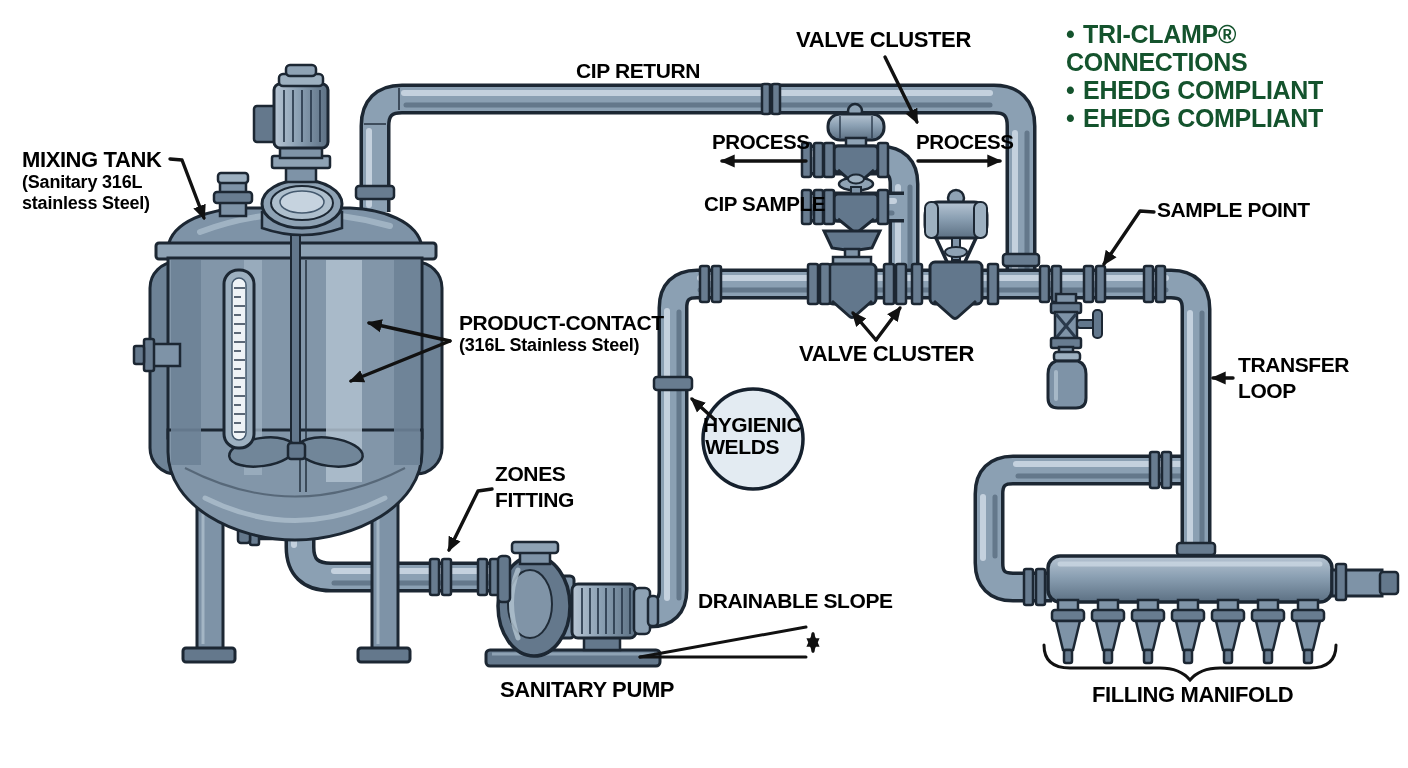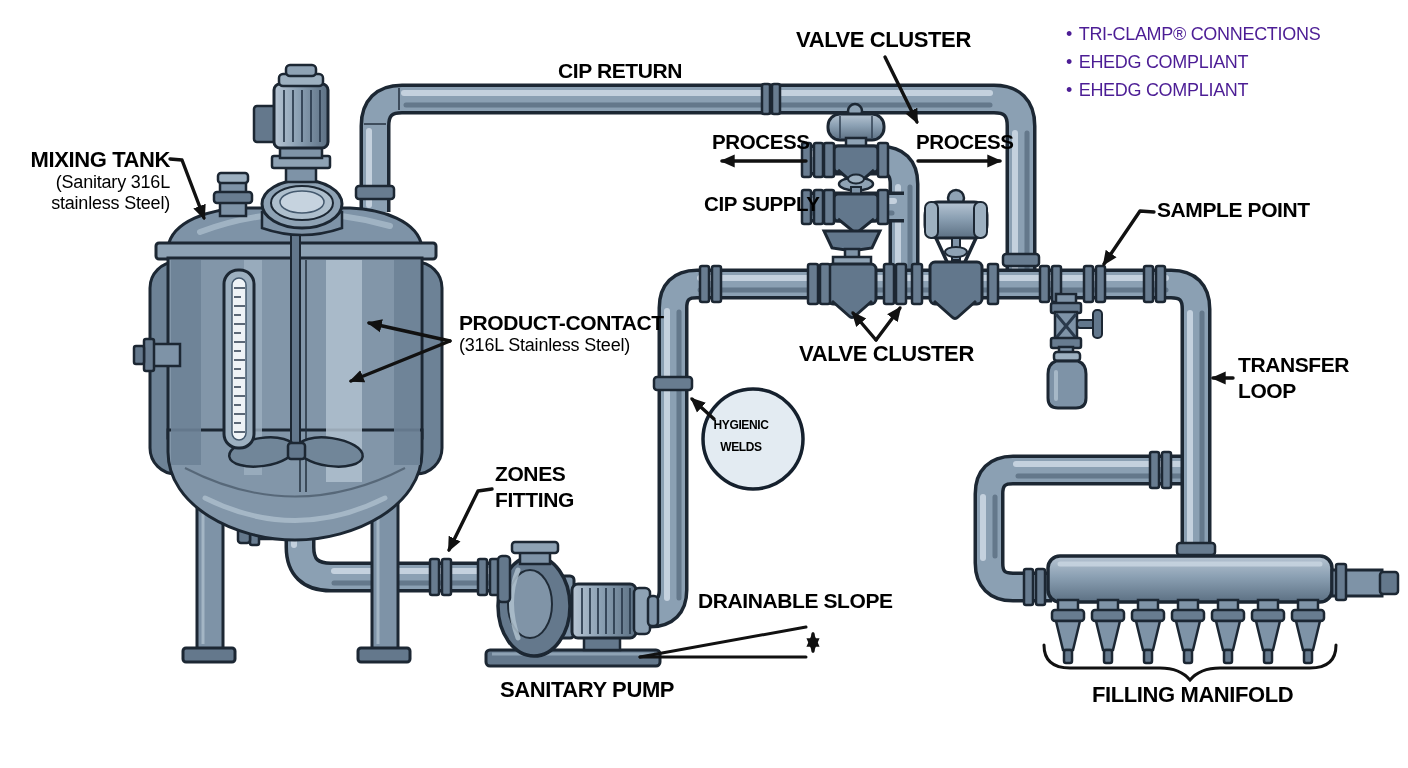--- a/index.html
+++ b/index.html
@@ -11,25 +11,25 @@
   .pbody{fill:none;stroke:#8ba0b3;stroke-width:24}
   .phi{fill:none;stroke:#c7d4e0;stroke-width:6;stroke-linecap:round;opacity:.95}
   .psh{fill:none;stroke:#5d7184;stroke-width:5;stroke-linecap:round;opacity:.85}
   .ring{fill:#687c90;stroke:#1c2733;stroke-width:2.5}
   .seam{stroke:#24313f;stroke-width:2;opacity:.75}
   .ldr{fill:none;stroke:#111;stroke-width:3.4;stroke-linecap:round;stroke-linejoin:round}
   .thin{fill:none;stroke:#111;stroke-width:3;stroke-linecap:round}
   
   .lab{position:absolute;font-weight:700;font-size:21px;line-height:1.14;color:#000000;
        letter-spacing:-.4px;white-space:nowrap}
-  .sub{font-weight:400;font-size:18px;letter-spacing:-.2px}
-  .ctr{text-align:center}
-  .rt{text-align:right}
+  .sub{font-weight:700;font-size:18px;letter-spacing:-.2px}
+  .ctr{text-align:right}
+  .rt{}
   ul.feats{position:absolute;left:1066px;top:20px;margin:0;padding:0;list-style:none}
-  ul.feats li{font-weight:400;font-size:18px;line-height:28px;color:#4c1d95;letter-spacing:-.3px}
+  ul.feats li{font-weight:700;font-size:25px;line-height:28px;color:#14532d;letter-spacing:-.3px}
   ul.feats li::before{content:"• ";margin-right:2px}
 </style>
 </head>
 <body>
 
 <div class="stage">
 
 <svg width="1408" height="768" viewBox="0 0 1408 768">
   <defs>
     <marker id="ah" viewBox="0 0 10 10" refX="8.5" refY="5" markerWidth="4.4" markerHeight="4.4" orient="auto-start-reverse">
@@ -410,32 +410,32 @@
   <div class="sub">stainless Steel)</div>
 </div>
 
 <div class="lab ctr" style="left:540px;top:59px;width:160px">CIP RETURN</div>
 
 <div class="lab" style="left:796px;top:27px;font-size:22px">VALVE CLUSTER</div>
 
 <div class="lab" style="left:712px;top:130px;font-size:20.5px">PROCESS</div>
 <div class="lab" style="left:916px;top:130px;font-size:20.5px">PROCESS</div>
 
-<div class="lab" style="left:704px;top:192px;font-size:20.5px">CIP SUPPLY</div>
+<div class="lab" style="left:704px;top:192px;font-size:20.5px">CIP SAMPLE</div>
 
 <div class="lab" style="left:1157px;top:198px">SAMPLE POINT</div>
 
 <div class="lab" style="left:799px;top:341px;font-size:22px">VALVE CLUSTER</div>
 
 <div class="lab" style="left:459px;top:311px">
   <div>PRODUCT-CONTACT</div>
   <div class="sub">(316L Stainless Steel)</div>
 </div>
 
-<div class="lab ctr" style="left:703px;top:414px;width:76px;font-size:12px;line-height:22px">
+<div class="lab ctr" style="left:703px;top:414px;width:76px;font-size:21px;line-height:22px">
   <div>HYGIENIC</div>
   <div>WELDS</div>
 </div>
 
 <div class="lab" style="left:495px;top:461px;line-height:26px">
   <div>ZONES</div>
   <div>FITTING</div>
 </div>
 
 <div class="lab" style="left:1238px;top:352px;line-height:26px">

